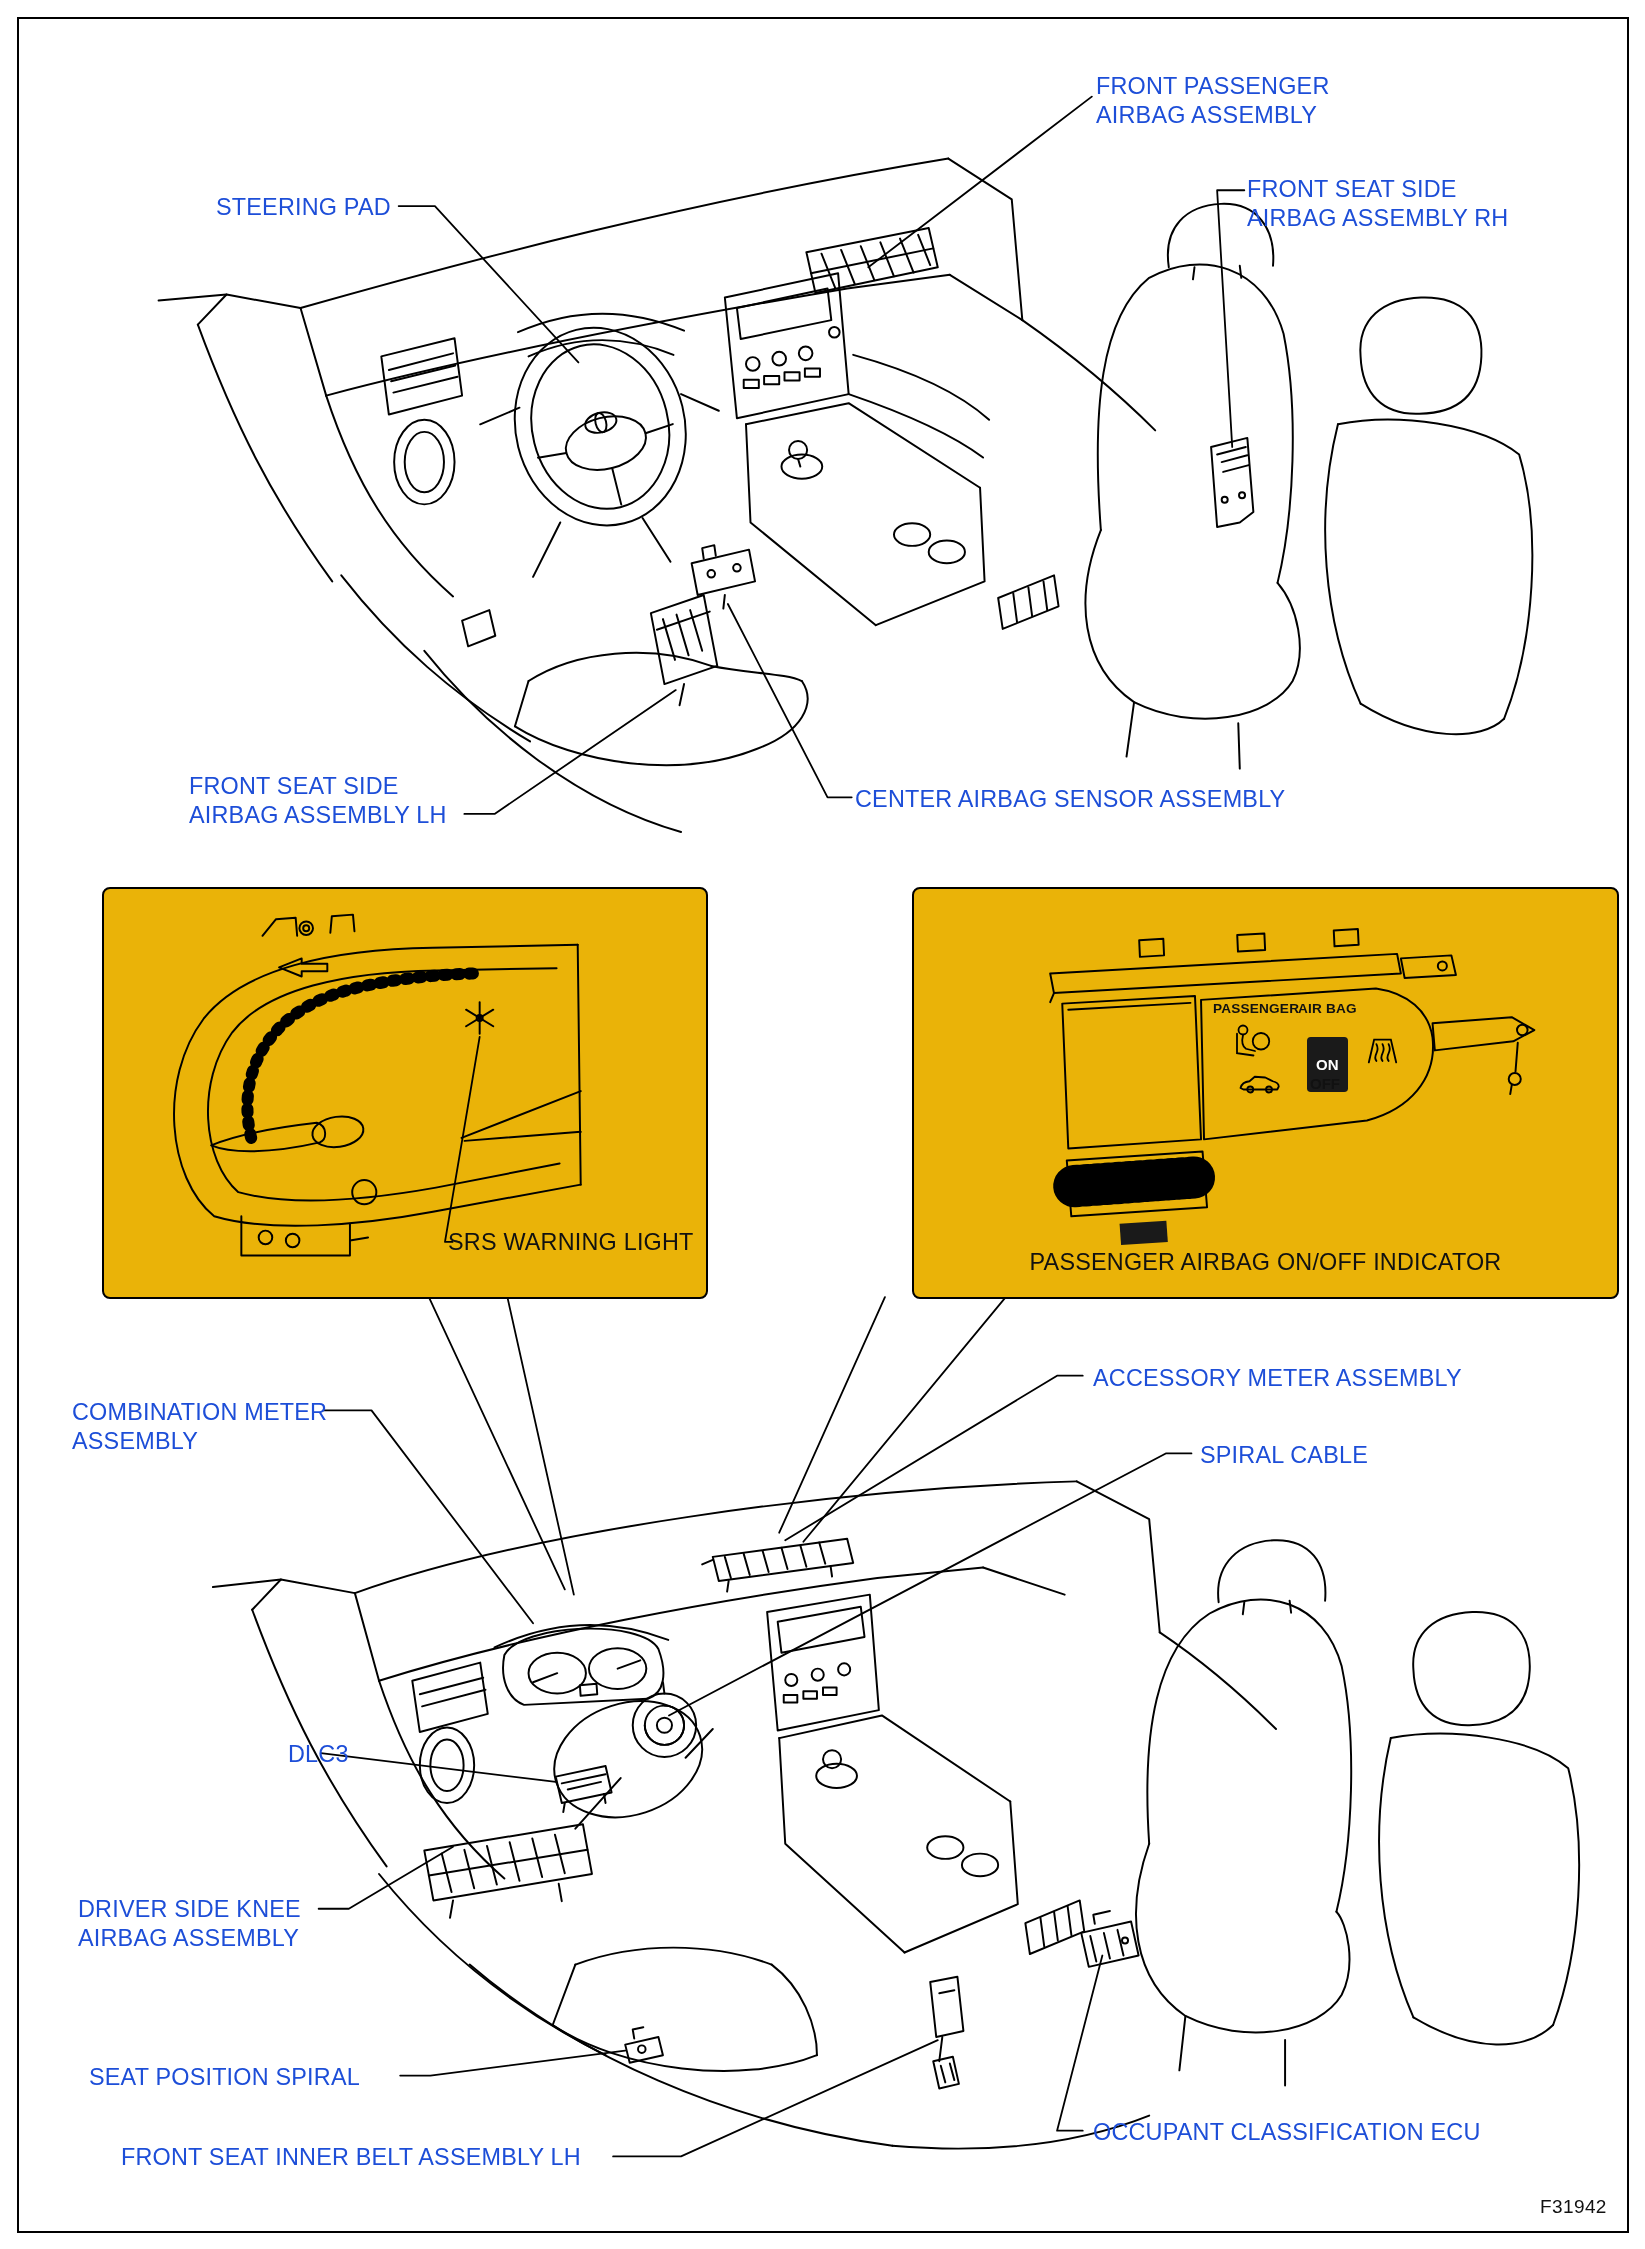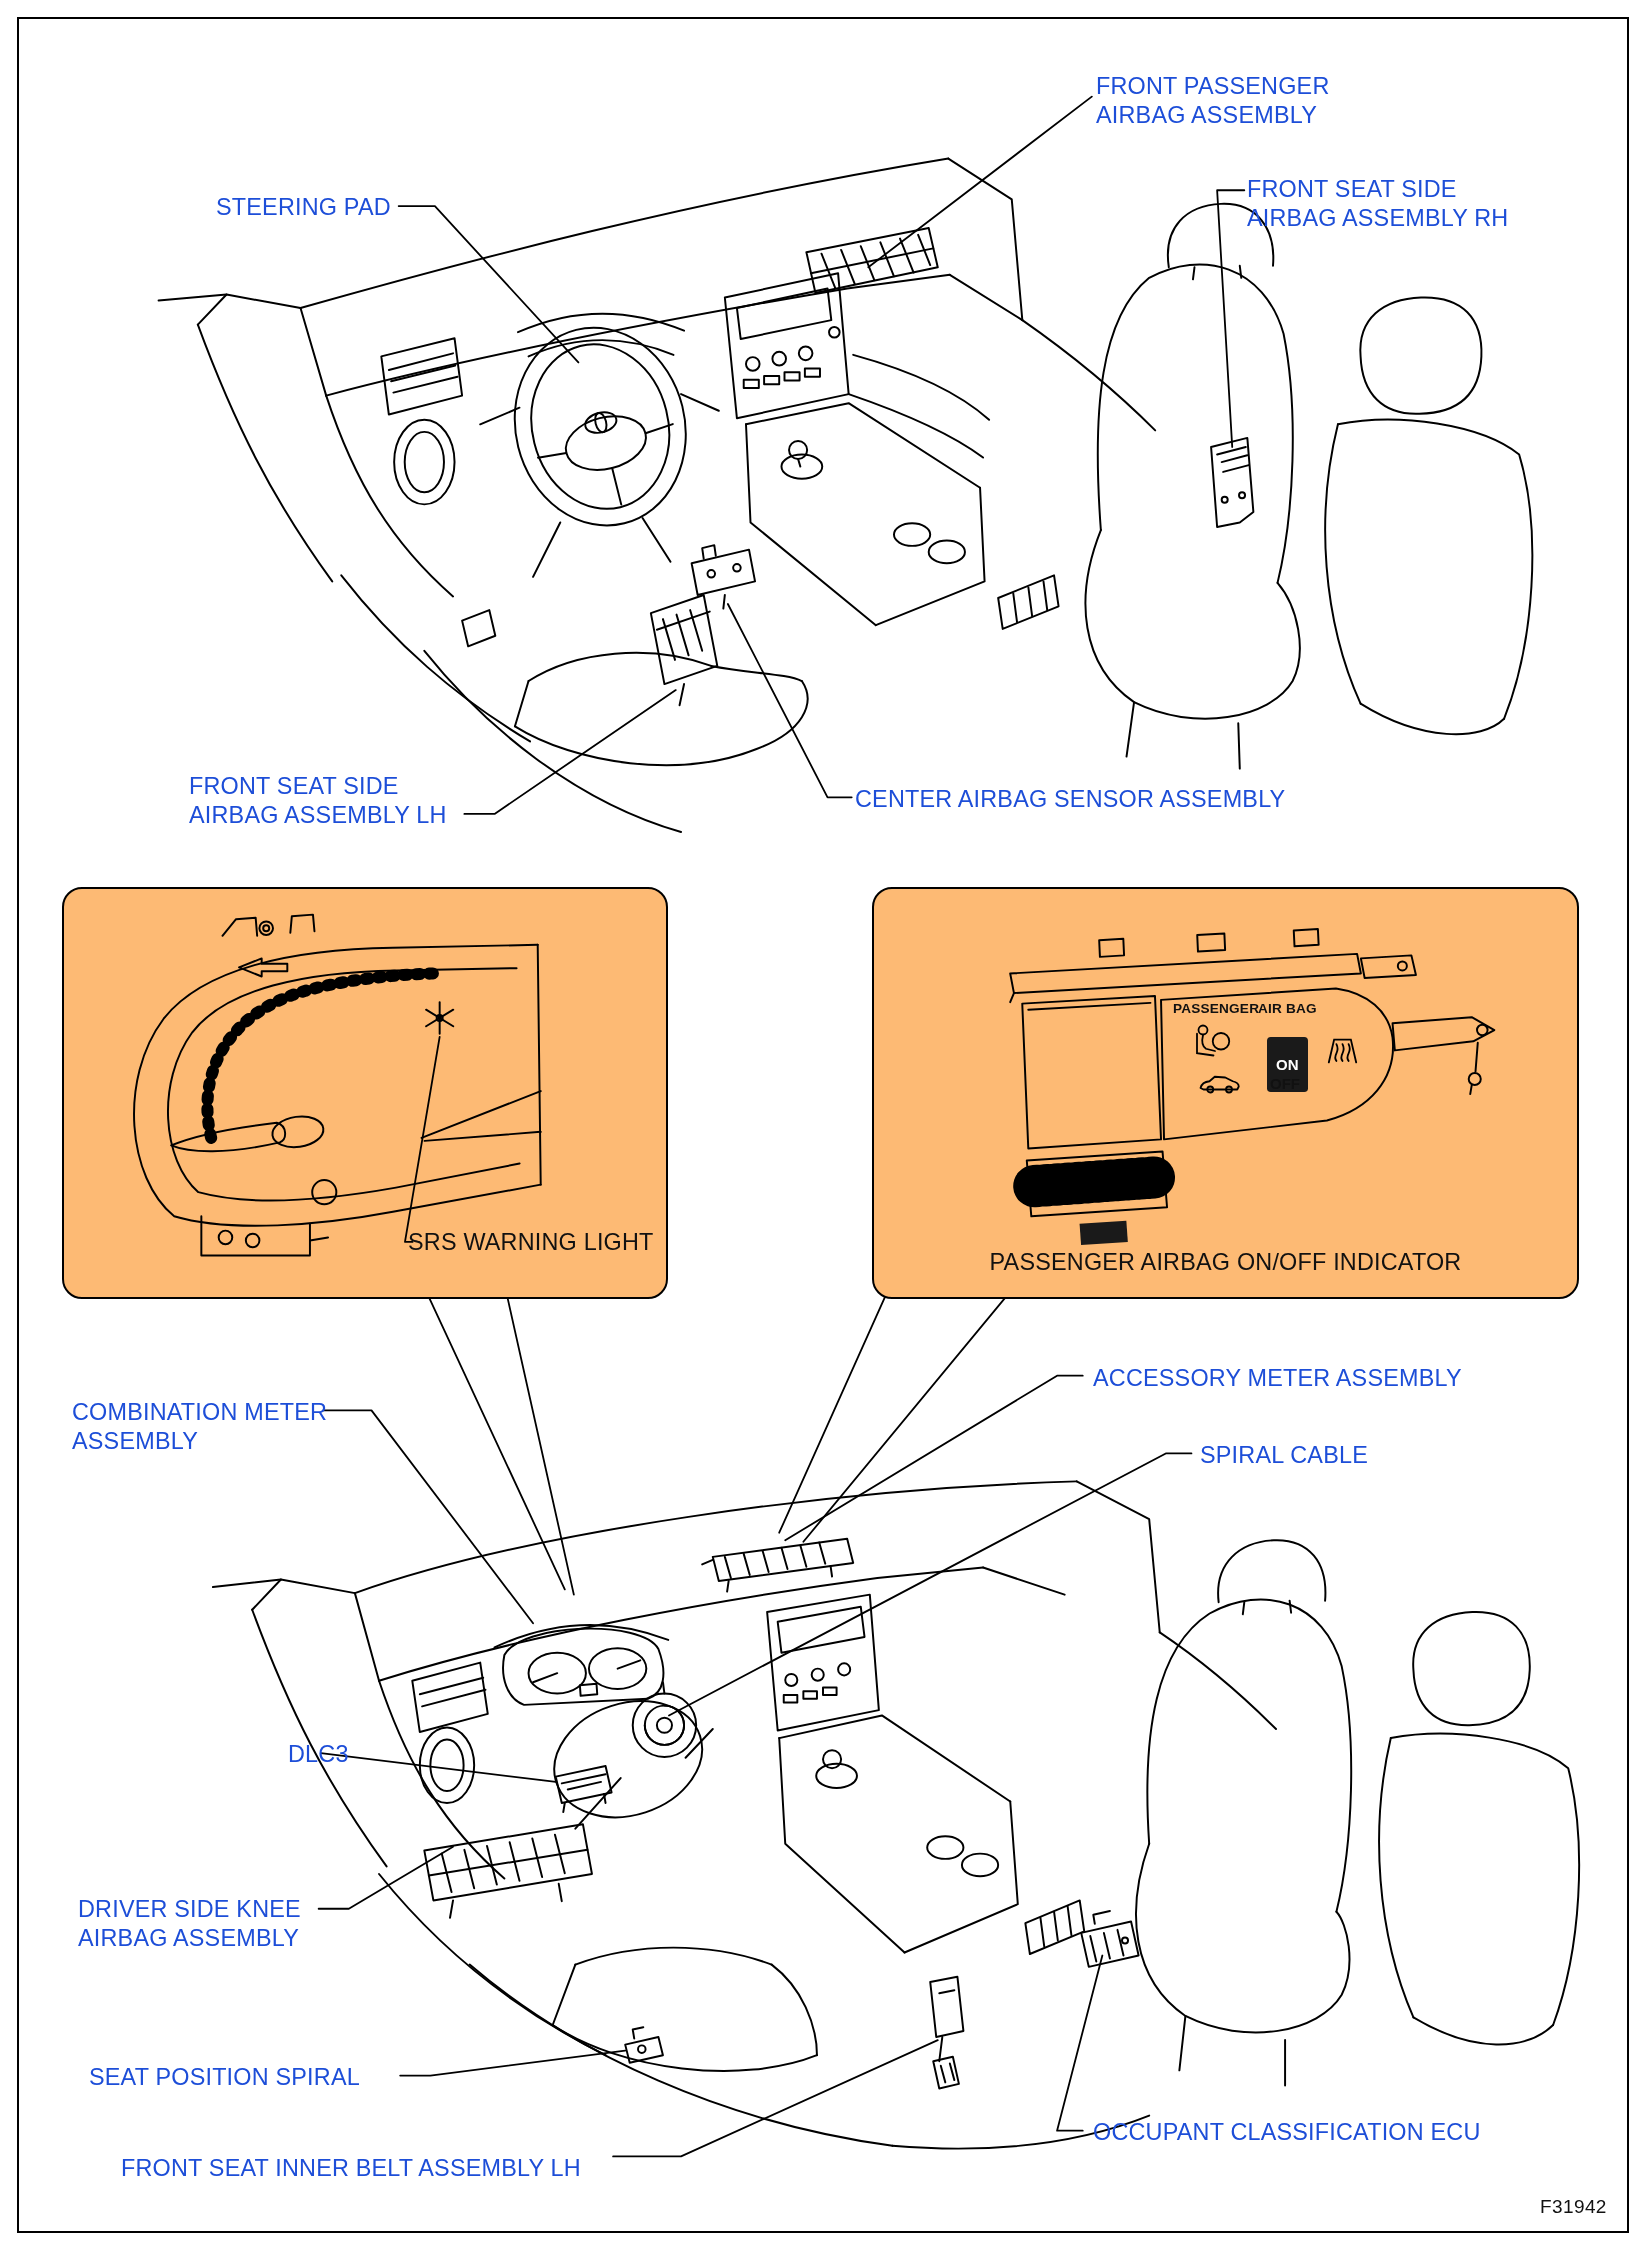--- a/index.html
+++ b/index.html
@@ -8,21 +8,21 @@
   .frame { position:absolute; left:16.6px; top:16.6px; right:16.6px; bottom:16.6px;
            border:2.3px solid #000; pointer-events:none; }
   svg.line-art { position:absolute; left:0; top:0; }
   svg.line-art * { stroke:#000; stroke-width:2.6; fill:none; stroke-linecap:round; stroke-linejoin:round; }
   svg.line-art .callout { stroke-width:2.4; }
   svg.line-art .ticks   { stroke-width:16; stroke-dasharray:5 12; }
   svg.line-art .grille  { stroke-width:56; stroke-dasharray:5 9; }
   svg.line-art .filled  { fill:#1a1a1a; stroke:none; }
   .label { position:absolute; font-size:23.4px; line-height:29px; letter-spacing:0.2px;
            white-space:nowrap; color:#1d4ed8; }
-  .inset { position:absolute; border:2.6px solid #000; border-radius:20px; background:#fdba74; }
+  .inset { position:absolute; border:2.6px solid #000; border-radius:8px; background:#eab308;margin-left:40px; }
   .inset-label { position:absolute; font-size:23.4px; letter-spacing:0.2px; white-space:nowrap; }
   .panel-word { position:absolute; font-size:13.6px; font-weight:bold; letter-spacing:0.2px; white-space:nowrap; }
   .on-badge { position:absolute; background:#1a1a1a; color:#fff; font-size:15px; font-weight:bold;
               padding:19px 9px; border-radius:3.8px; }
   .off-word { position:absolute; font-size:15px; font-weight:bold; }
   .glyph { position:absolute; }
   .figure-code { position:absolute; font-size:19px; letter-spacing:0.4px; }
 </style>
 </head>
 <body>
@@ -401,21 +401,21 @@
   <div class="label" style="left:251px; top:1740px;margin-left:37px;">
     <div>DLC3</div>
   </div>
   <div class="label" style="left:78px; top:1895px;">
     <div>DRIVER SIDE KNEE</div>
     <div>AIRBAG ASSEMBLY</div>
   </div>
   <div class="label" style="left:89px; top:2063px;">
     <div>SEAT POSITION SPIRAL</div>
   </div>
-  <div class="label" style="left:121px; top:2143px;margin-top:11px;">
+  <div class="label" style="left:121px; top:2143px;">
     <div>FRONT SEAT INNER BELT ASSEMBLY LH</div>
   </div>
   <div class="label" style="left:1093px; top:2118px;">
     <div>OCCUPANT CLASSIFICATION ECU</div>
   </div>
 
   <div class="figure-code" style="left:1540px; top:2196px;">F31942</div>
 </div>
 
 

